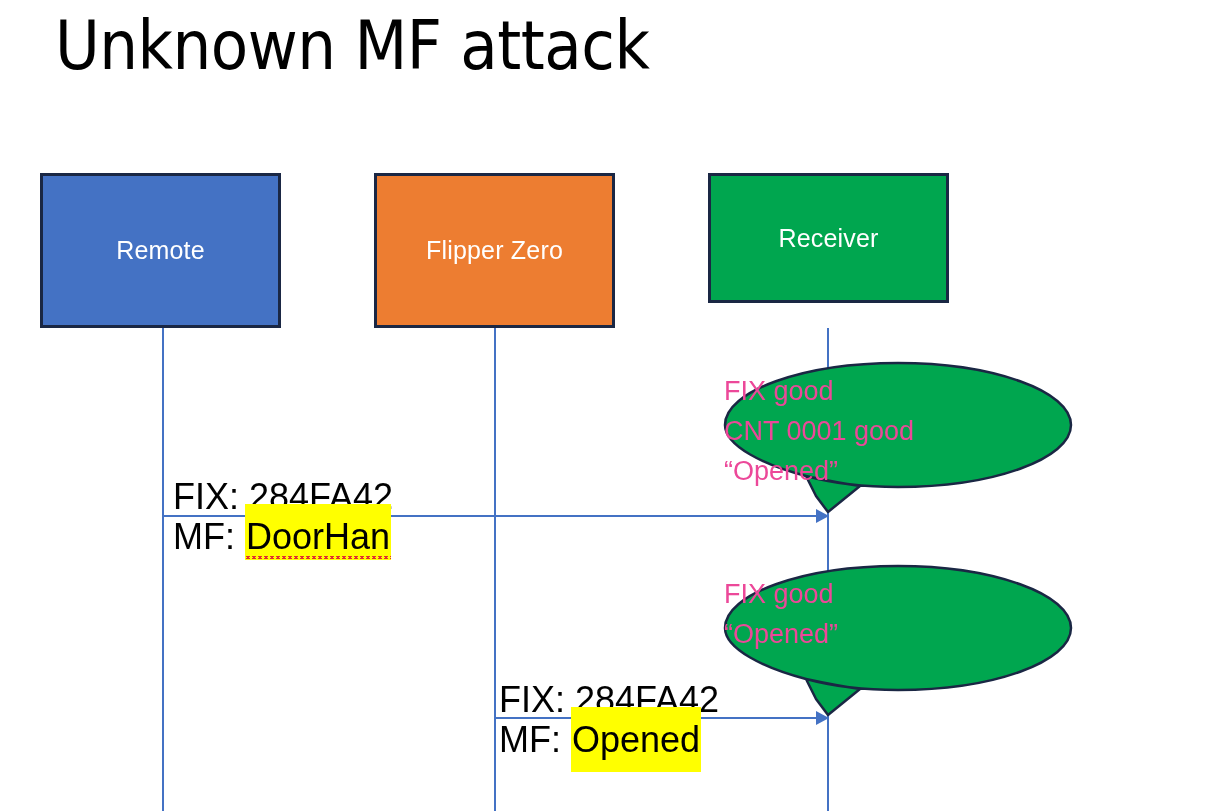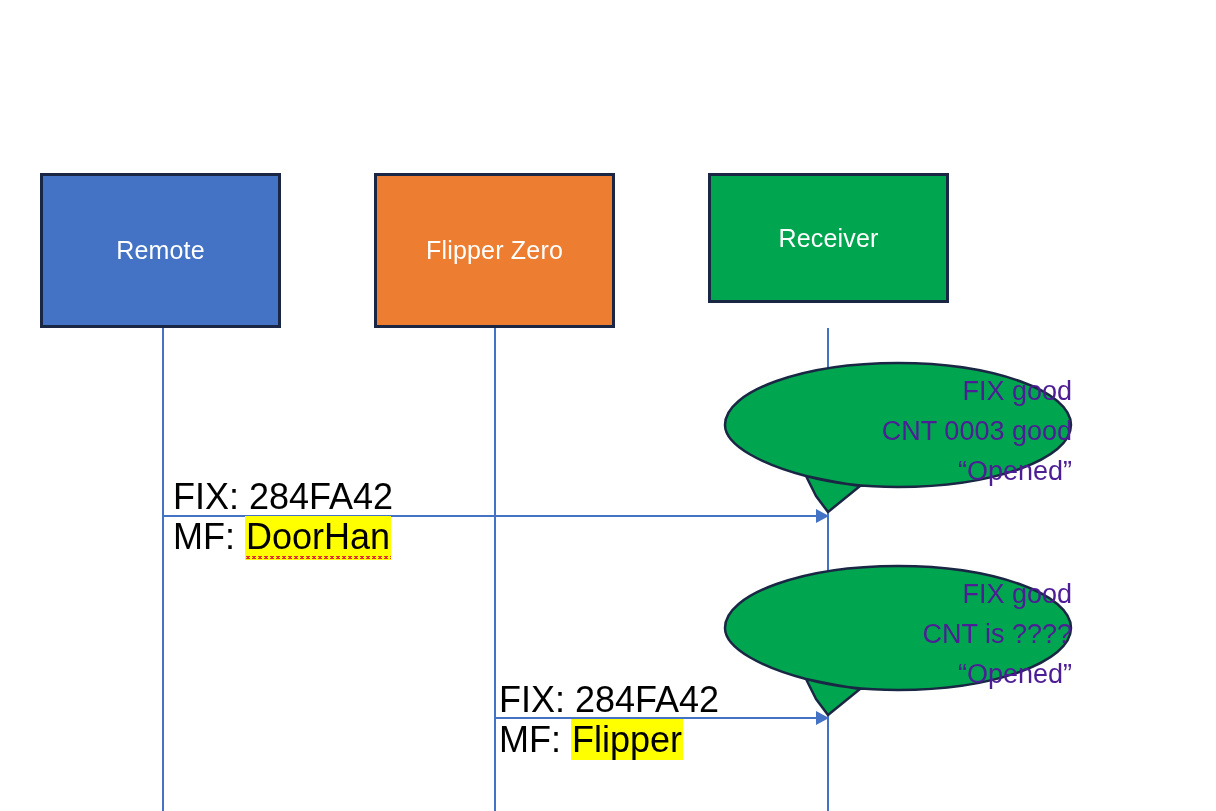--- a/index.html
+++ b/index.html
@@ -88,21 +88,21 @@
     line-height: 40px;
     white-space: nowrap;
   }
   #msg-1-label-top { left: 173px; top: 477px; }
   #msg-1-label-bot { left: 173px; top: 517px; }
   #msg-2-label-top { left: 499px; top: 680px; }
   #msg-2-label-bot { left: 499px; top: 720px; }
 
   .hl {
     background: #FFFF00;
-    padding: 0 1px;
+    padding: 12px 1px;
   }
   .squiggle {
     background-repeat: repeat-x;
     background-position: left bottom 1px;
     background-size: 6px 3px;
     background-image:
       linear-gradient(45deg, transparent 40%, #e03030 40%, #e03030 60%, transparent 60%),
       linear-gradient(-45deg, transparent 40%, #e03030 40%, #e03030 60%, transparent 60%);
     padding-bottom: 3px;
   }
@@ -114,37 +114,38 @@
   .bubble svg {
     position: absolute;
     left: 0;
     top: 0;
     overflow: visible;
   }
   .bubble-text {
     position: absolute;
     left: 0;
     width: 100%;
-    text-align: right;
-    color: #4c1d95;
+    text-align: left;
+    color: #ec4899;
     font-size: 27px;
     line-height: 40px;
     white-space: nowrap;
     pointer-events: none;
   }
   #bubble-1 { left: 724px; top: 362px; width: 348px; height: 150px; }
   #bubble-2 { left: 724px; top: 565px; width: 348px; height: 150px; }
   #bubble-1 .bubble-text { top: 9px; }
   #bubble-2 .bubble-text { top: 9px; }
 </style>
 </head>
 <body>
 
 <div id="slide">
 
+  <div id="slide-title">Unknown MF attack</div>
 
   <div class="actor-box" id="actor-flipper">
     <span>Flipper Zero</span>
   </div>
 
   <div class="actor-box" id="actor-remote">
     <span>Remote</span>
   </div>
 
   <div class="actor-box" id="actor-receiver">
@@ -168,53 +169,52 @@
   </div>
 
   <div class="msg-arrow" id="arrow-2"></div>
 
   <div class="msg-text" id="msg-2-label-top">
     <span>FIX: 284FA42</span>
   </div>
 
   <div class="msg-text" id="msg-2-label-bot">
     <div>
-      <span>MF: </span><span class="hl">Flipper</span>
+      <span>MF: </span><span class="hl">Opened</span>
     </div>
   </div>
 
   <div class="bubble" id="bubble-1">
     <svg width="348" height="150" viewBox="0 0 348 150">
       <path d="M 174 1
                C 269 1 347 29 347 63
                C 347 97 269 125 174 125
                C 140 125 108 121 82 114
                L 92 134 L 104 150 L 136 124
                C 115 121 96 117 82 114
                C 40 103 1 84 1 63
                C 1 29 79 1 174 1 Z" fill="#00A64F" stroke="#1a2744" stroke-width="2.5" stroke-linejoin="round"></path>
     </svg>
     <div class="bubble-text">
       <div>FIX good</div>
-      <div>CNT 0003 good</div>
+      <div>CNT 0001 good</div>
       <div>“Opened”</div>
     </div>
   </div>
 
   <div class="bubble" id="bubble-2">
     <svg width="348" height="150" viewBox="0 0 348 150">
       <path d="M 174 1
                C 269 1 347 29 347 63
                C 347 97 269 125 174 125
                C 140 125 108 121 82 114
                L 92 134 L 104 150 L 136 124
                C 115 121 96 117 82 114
                C 40 103 1 84 1 63
                C 1 29 79 1 174 1 Z" fill="#00A64F" stroke="#1a2744" stroke-width="2.5" stroke-linejoin="round"></path>
     </svg>
     <div class="bubble-text">
       <div>FIX good</div>
-      <div>CNT is ????</div>
       <div>“Opened”</div>
     </div>
   </div>
 
 </div>
 
 </body></html>

